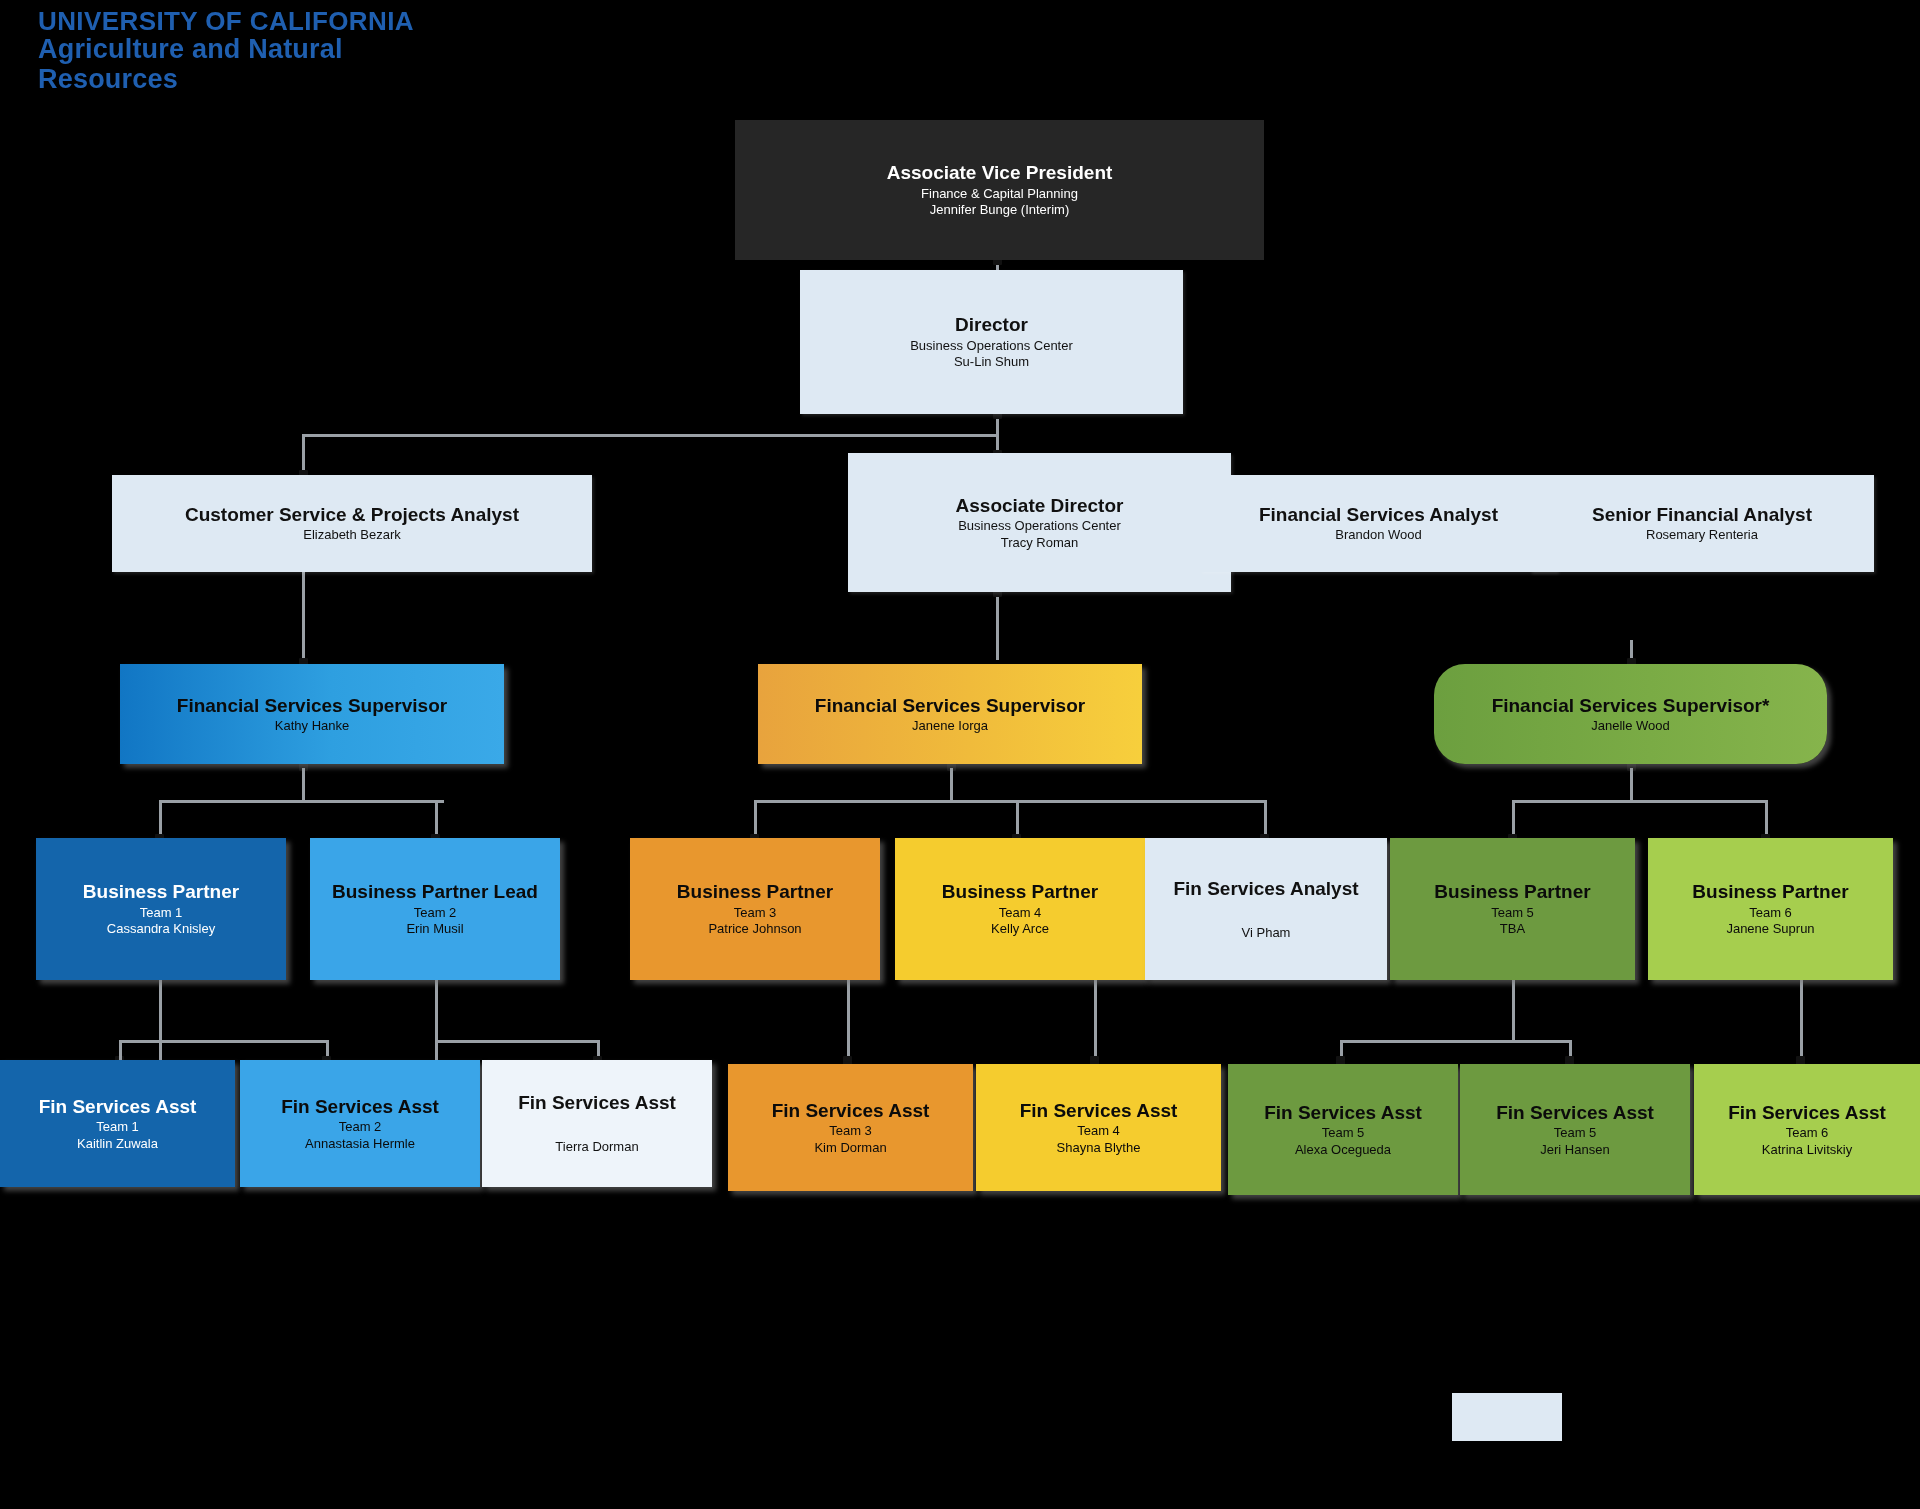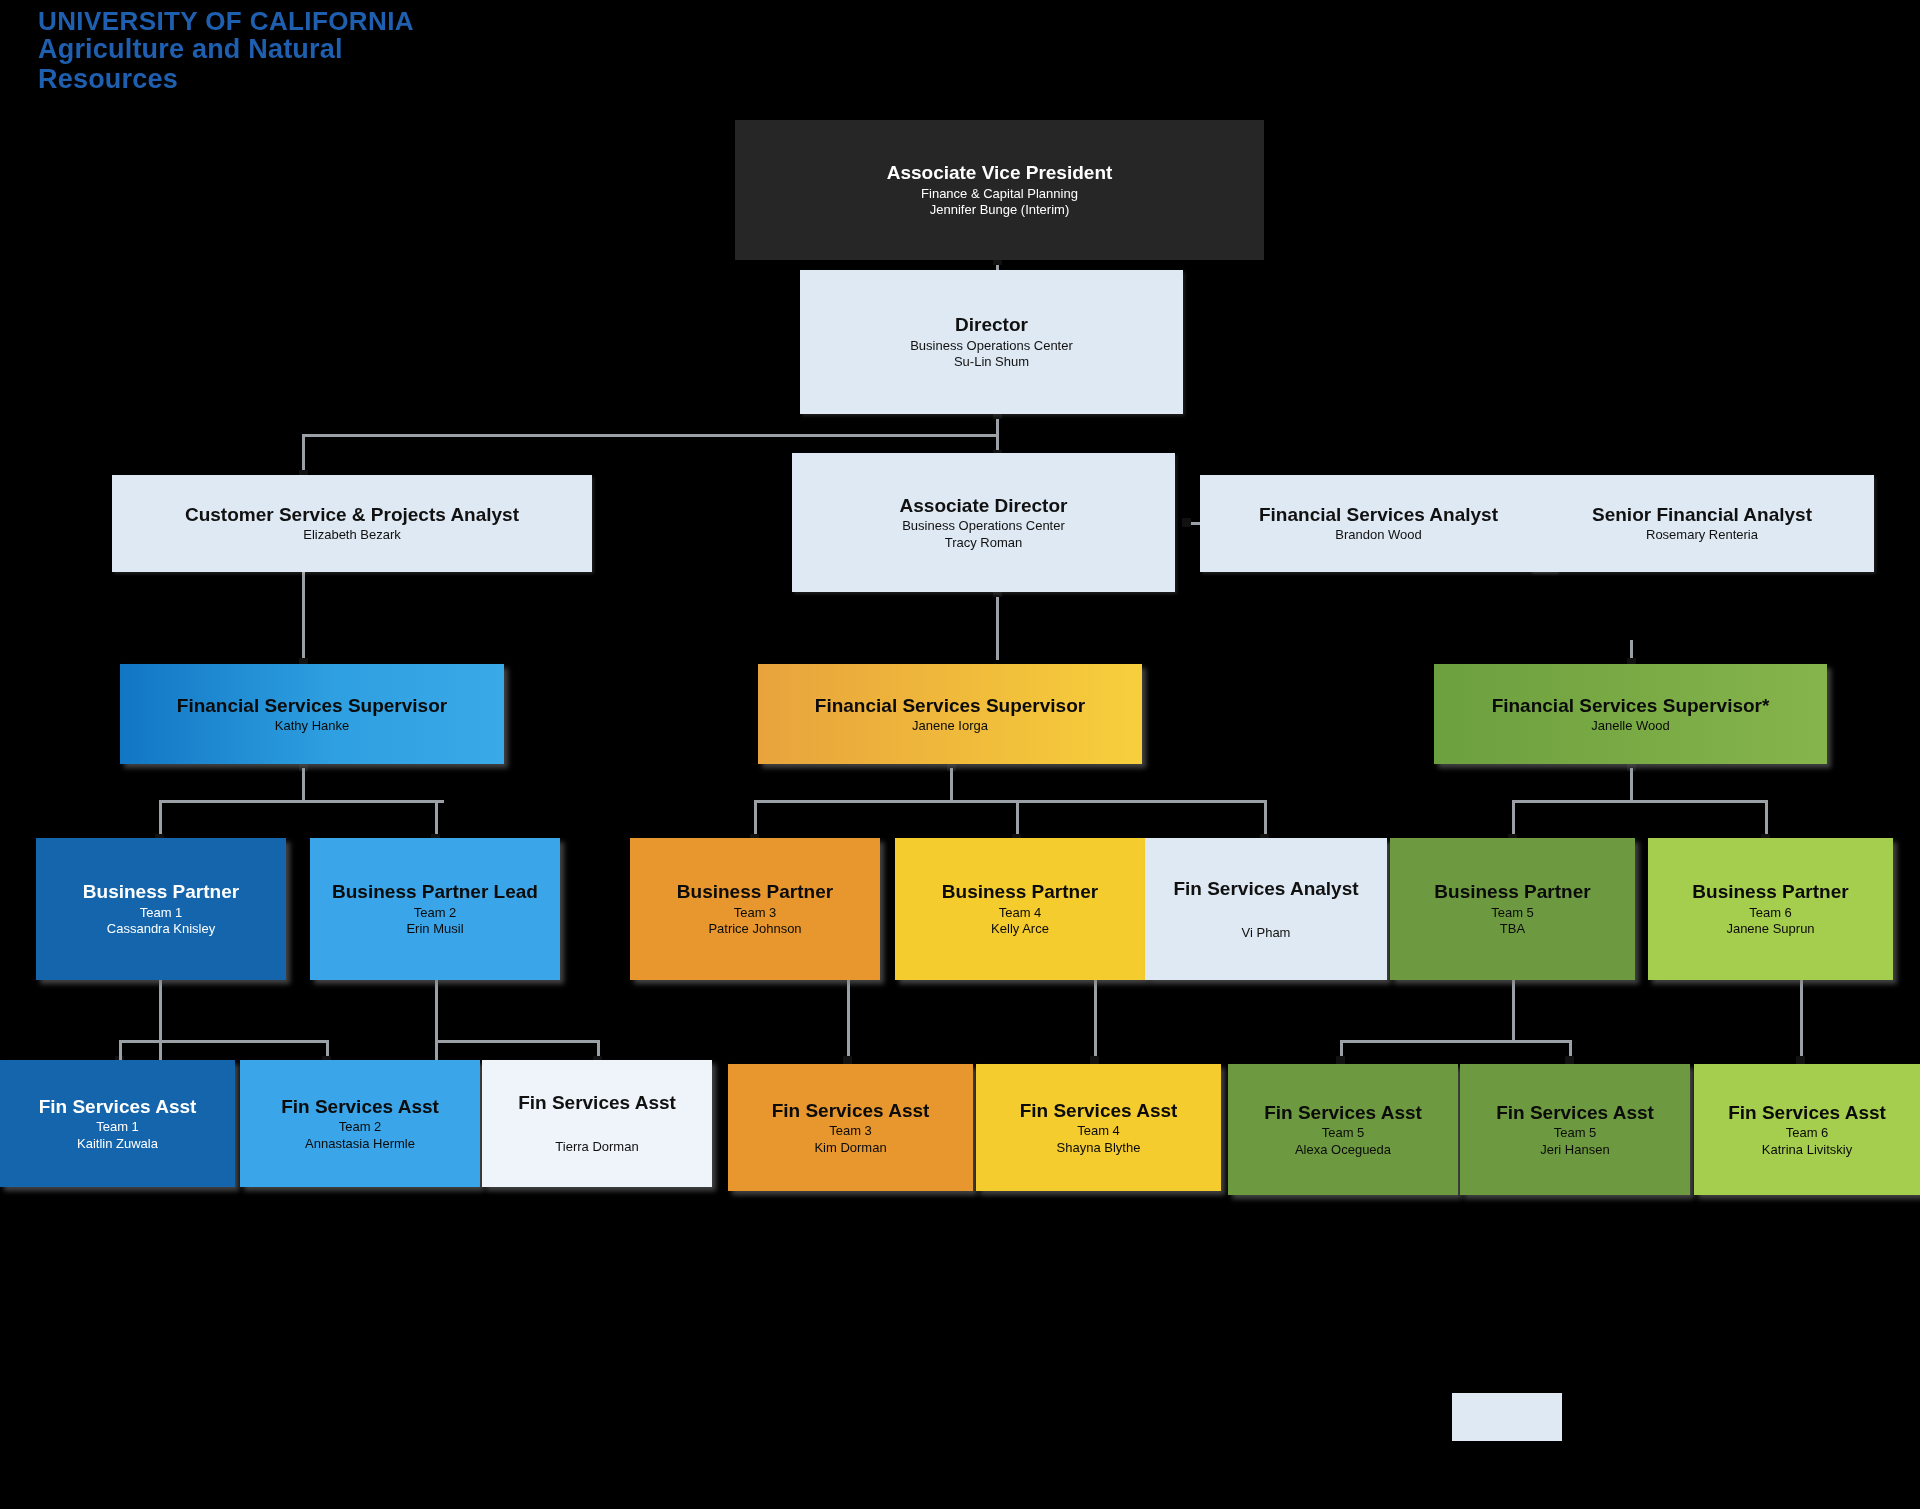--- a/index.html
+++ b/index.html
@@ -20,21 +20,21 @@
   .node .t{font-weight:bold;font-size:19px;}
   .node .s{font-size:13px;font-weight:normal;}
   .node .blank{font-size:19px;height:1.27em;}
 
   
   .c-dark   {background:#262626;color:#ffffff;text-align:right;}
   .c-pale   {background:#dee9f3;color:#111111;box-shadow:2px 2px 3px rgba(255,255,255,.12);}
   .c-palest {background:#eef4fa;color:#111111;}
   .c-blue-g {background:linear-gradient(to right,#1176c4 0%,#2e9fe0 55%,#3aa9e8 100%);color:#0b0b0b;}
   .c-gold-g {background:linear-gradient(to right,#e8a33d 0%,#f0bb3b 55%,#f7cf3c 100%);color:#0b0b0b;}
-  .c-grn-g  {background:linear-gradient(to right,#6c9f3f 0%,#7aab45 55%,#86b44c 100%);color:#0b0b0b;}
+  .c-grn-g  {background:linear-gradient(to right,#6c9f3f 0%,#7aab45 55%,#86b44c 100%);color:#0b0b0b;border-radius:31px;}
   .c-blue-d {background:#1465ab;color:#ffffff;}
   .c-blue-l {background:#3aa5e8;color:#0b0b0b;}
   .c-orange {background:#e8972e;color:#0b0b0b;}
   .c-yellow {background:#f5cc2e;color:#0b0b0b;}
   .c-green-d{background:#6d9a40;color:#0b0b0b;}
   .c-green-l{background:#a6ce4e;color:#0b0b0b;}
 
   .shadow{box-shadow:4px 4px 5px rgba(120,120,120,.55);}
 
   
@@ -142,21 +142,21 @@
   <div class="t">Director</div>
   <div class="s">Business Operations Center</div>
   <div class="s">Su-Lin Shum</div>
 </div>
 
 <div class="node c-pale" style="left:112px;top:475px;width:480px;height:97px;">
   <div class="t">Customer Service &amp; Projects Analyst</div>
   <div class="s">Elizabeth Bezark</div>
 </div>
 
-<div class="node c-pale" style="left:792px;top:453px;width:383px;height:139px;">
+<div class="node c-pale" style="left:848px;top:453px;width:383px;height:139px;">
   <div class="t">Associate Director</div>
   <div class="s">Business Operations Center</div>
   <div class="s">Tracy Roman</div>
 </div>
 
 <div class="node c-pale" style="left:1200px;top:475px;width:357px;height:97px;">
   <div class="t">Financial Services Analyst</div>
   <div class="s">Brandon Wood</div>
 </div>
 

